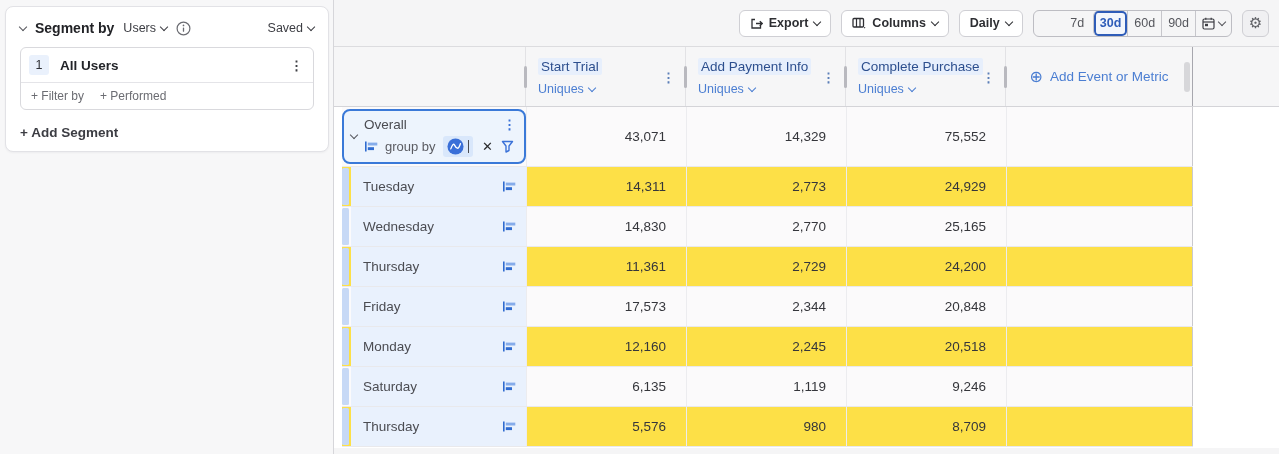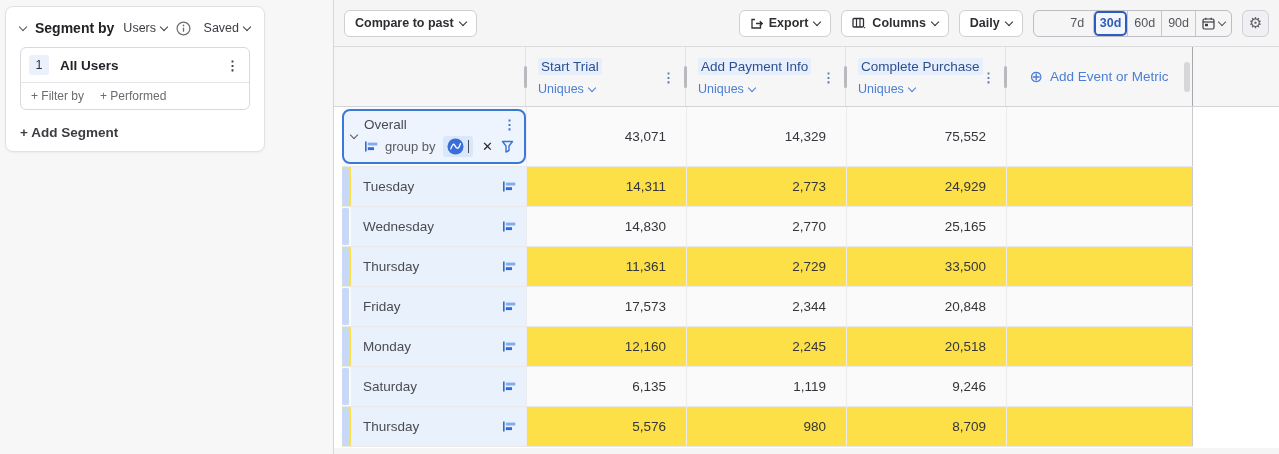--- a/index.html
+++ b/index.html
@@ -5,21 +5,21 @@
   * { margin:0; padding:0; box-sizing:border-box; }
   html,body { width:1279px; height:454px; font-family:"Liberation Sans", sans-serif; background:#f7f7f8; overflow:hidden; }
   .page { position:relative; width:1279px; height:454px; }
 
   
   .chev { display:inline-block; width:6px; height:6px; border-right:1.5px solid currentColor; border-bottom:1.5px solid currentColor; transform:rotate(45deg); margin-top:-3px; flex:none; }
   .kebab { font-size:13px; line-height:1; letter-spacing:0; font-weight:700; }
 
   
   .left-col { position:absolute; left:0; top:0; width:333px; height:454px; background:#f7f7f8; }
-  .segment-card { position:absolute; left:5px; top:6px; width:260px; height:146px; background:#fff; border:1px solid #e2e2e6; border-radius:8px; box-shadow:0 1px 2px rgba(40,40,50,.05); padding:13px 14px; }
+  .segment-card { position:absolute; left:5px; top:6px; width:324px; height:146px; background:#fff; border:1px solid #e2e2e6; border-radius:8px; box-shadow:0 1px 2px rgba(40,40,50,.05); padding:13px 14px; }
   .seg-head { display:flex; align-items:center; gap:9px; color:#55565c; }
   .seg-head .title { font-size:14px; font-weight:700; color:#212226; }
   .seg-dd { display:flex; align-items:center; gap:5px; font-size:12.5px; color:#3c3d43; cursor:pointer; }
   .info-ic { flex:none; margin-top:1px; }
   .saved { margin-left:auto; }
   .segment-box { margin-top:11px; border:1px solid #d9d9dd; border-radius:6px; background:#fff; }
   .segment-r1 { display:flex; align-items:center; gap:11px; padding:7px 10px 7px 8px; }
   .idx-badge { width:20px; height:20px; background:#eaf1fc; border-radius:3px; font-size:12.5px; color:#2f3035; display:flex; align-items:center; justify-content:center; }
   .seg-name { font-size:13.5px; font-weight:700; color:#232429; }
   .segment-r1 .kebab { margin-left:auto; color:#3f4045; cursor:pointer; }
@@ -114,24 +114,20 @@
         </div>
       </div>
 
       <div class="add-segment">+ Add Segment</div>
     </div>
   </div>
 
   <div class="right-panel">
 
     <div class="toolbar">
-      <button class="tbtn">
-        <span>Compare to past</span>
-        <span class="chev"></span>
-      </button>
 
       <div class="toolbar-right">
         <button class="tbtn">
           <svg width="13" height="13" viewBox="0 0 13 13">
               <path d="M5 2.5 H2 V11 H10.5 V8" fill="none" stroke="#2e2f33" stroke-width="1.3"></path>
               <path d="M6 6.5 H12 M9.8 4.2 L12.2 6.5 L9.8 8.8" fill="none" stroke="#2e2f33" stroke-width="1.3"></path>
             </svg>
           <span>Export</span>
           <span class="chev"></span>
         </button>
@@ -303,21 +299,21 @@
                 <svg width="13" height="11" viewBox="0 0 13 11">
                   <rect x="0" y="0.5" width="1.6" height="10" fill="#2f6bd0"></rect>
                   <rect x="2.8" y="1.6" width="9.5" height="2.9" fill="#85acea"></rect>
                   <rect x="2.8" y="6.2" width="6.2" height="2.9" fill="#2f6bd0"></rect>
                 </svg>
               </span>
           </div>
         </div>
         <div class="vcell">11,361</div>
         <div class="vcell">2,729</div>
-        <div class="vcell">33,500</div>
+        <div class="vcell">24,200</div>
         <div class="addcell"></div>
       </div>
 
       <div class="trow alt">
         <div class="label-wrap">
           <div class="drag-strip"></div>
           <div class="label-cell">
             <span class="row-label">Friday</span>
             <span class="gb-icon">
                 <svg width="13" height="11" viewBox="0 0 13 11">

